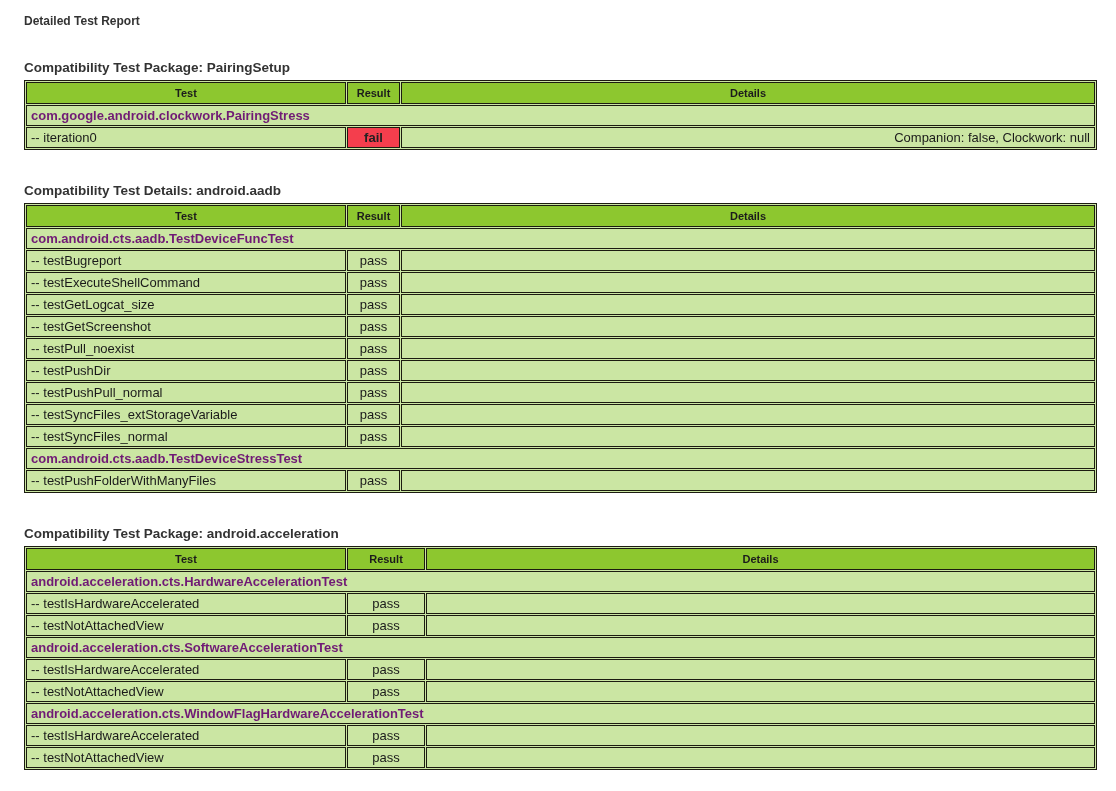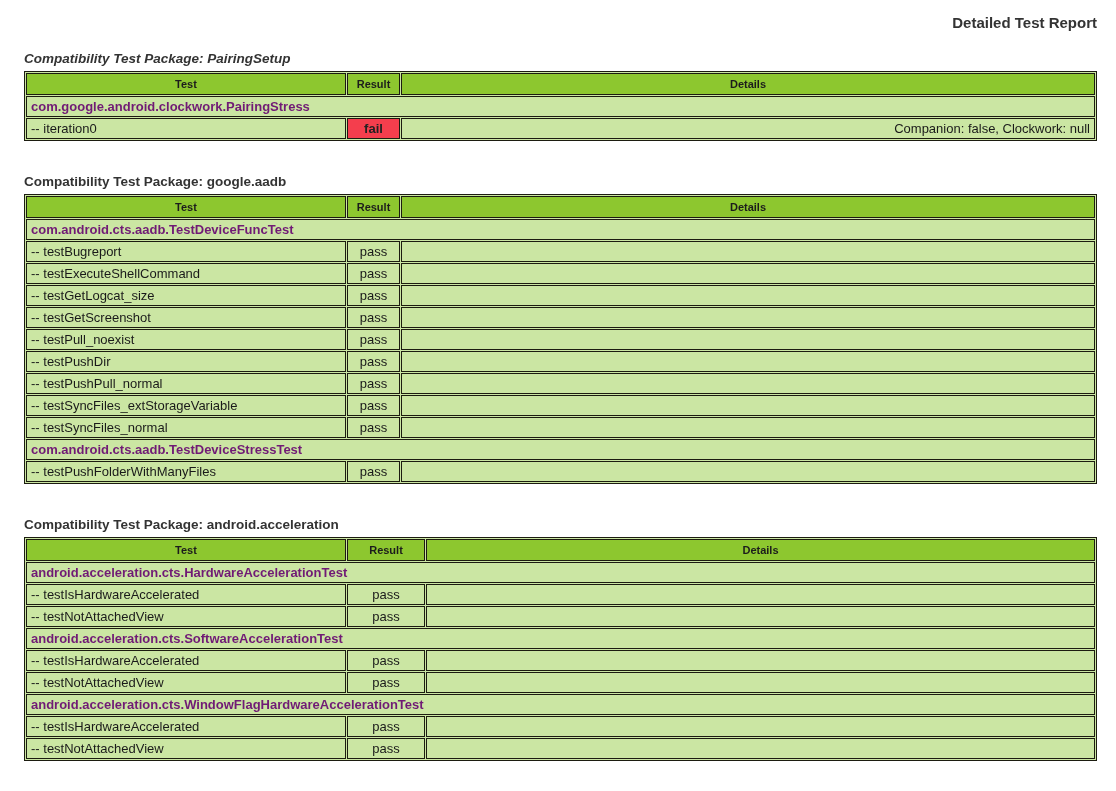--- a/index.html
+++ b/index.html
@@ -11,33 +11,33 @@
     --title-gray:#333333;
   }
   html,body{margin:0;padding:0;background:#ffffff;}
   body{
     font-family:"Liberation Sans", sans-serif;
     color:var(--text-dark);
     width:1116px;
   }
   .wrap{padding:0 19px 20px 24px;}
   h1.report-title{
-    text-align:right;
-    font-size:15px;
+    text-align:left;
+    font-size:12px;
     font-weight:bold;
     color:var(--title-gray);
     margin:14px 0 0 0;
   }
   .pkg-title{
     font-size:13.5px;
     font-weight:bold;
     color:var(--title-gray);
     margin:33px 0 5px 0;
   }
-  section.pkg:first-of-type .pkg-title{margin-top:20px;font-style:italic;}
+  section.pkg:first-of-type .pkg-title{margin-top:32px;}
   table.results{
     width:100%;
     border:1px solid var(--border-dark);
     border-collapse:separate;
     border-spacing:1px;
     background:var(--row-green);
     table-layout:fixed;
   }
   col.col-test{width:320px;}
   col.col-result{width:53px;}
@@ -99,21 +99,21 @@
             <tr>
               <td class="test">-- iteration0</td>
               <td class="result fail">fail</td>
               <td class="details">Companion: false, Clockwork: null</td>
             </tr>
           </tbody>
     </table>
   </section>
 
   <section class="pkg">
-    <div class="pkg-title">Compatibility Test Package: google.aadb</div>
+    <div class="pkg-title">Compatibility Test Details: android.aadb</div>
     <table class="results">
       <colgroup>
         <col class="col-test">
         <col class="col-result">
         <col class="col-details">
       </colgroup>
       <thead>
         <tr>
           <th>Test</th>
           <th>Result</th>

